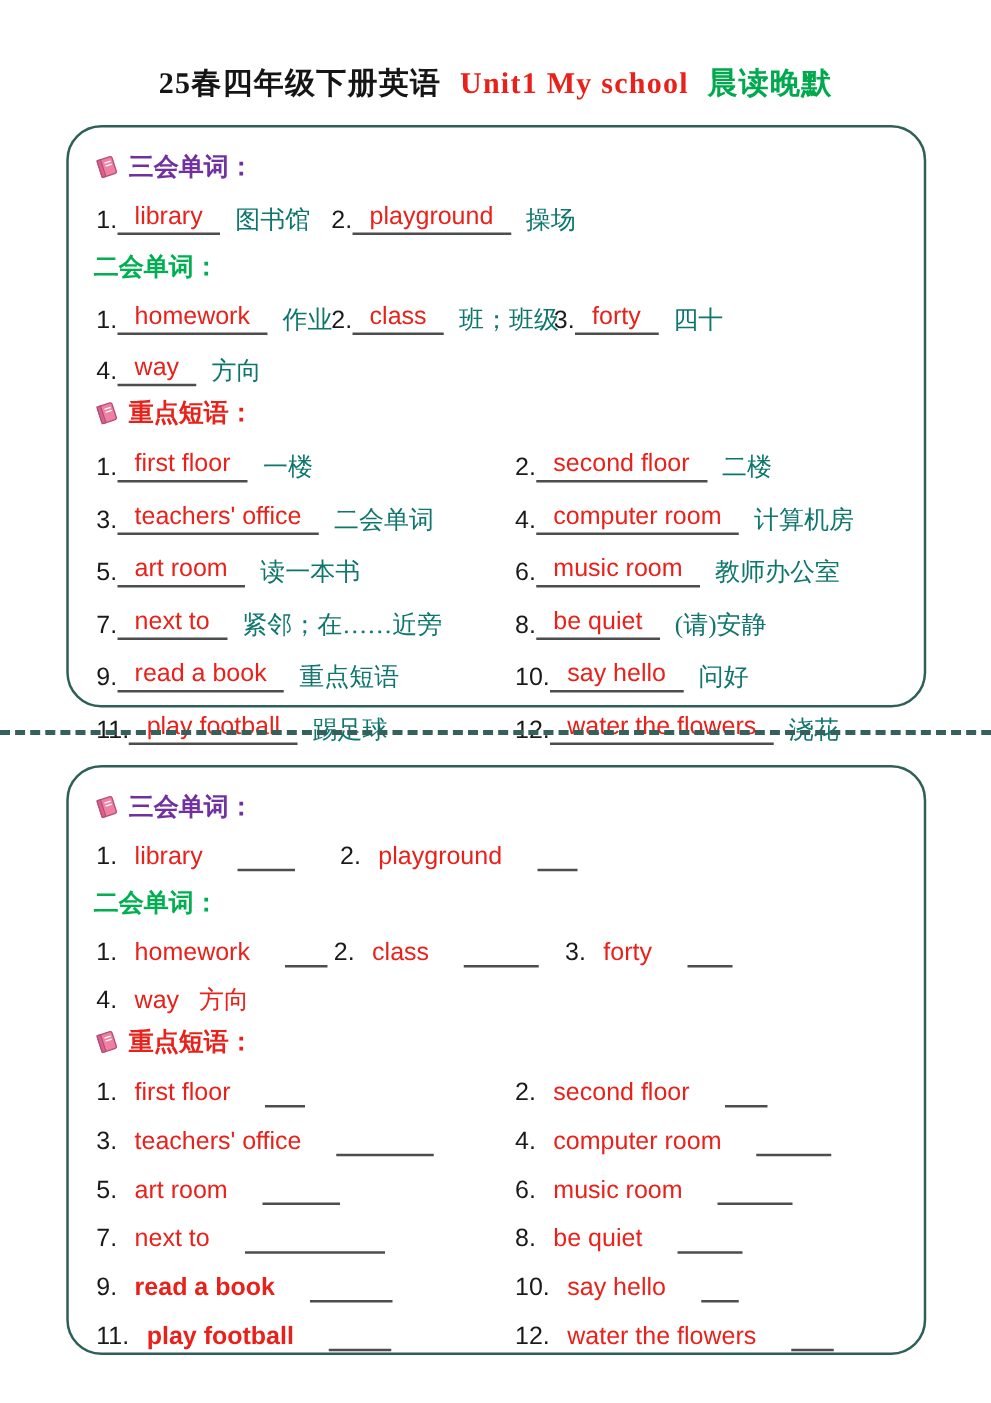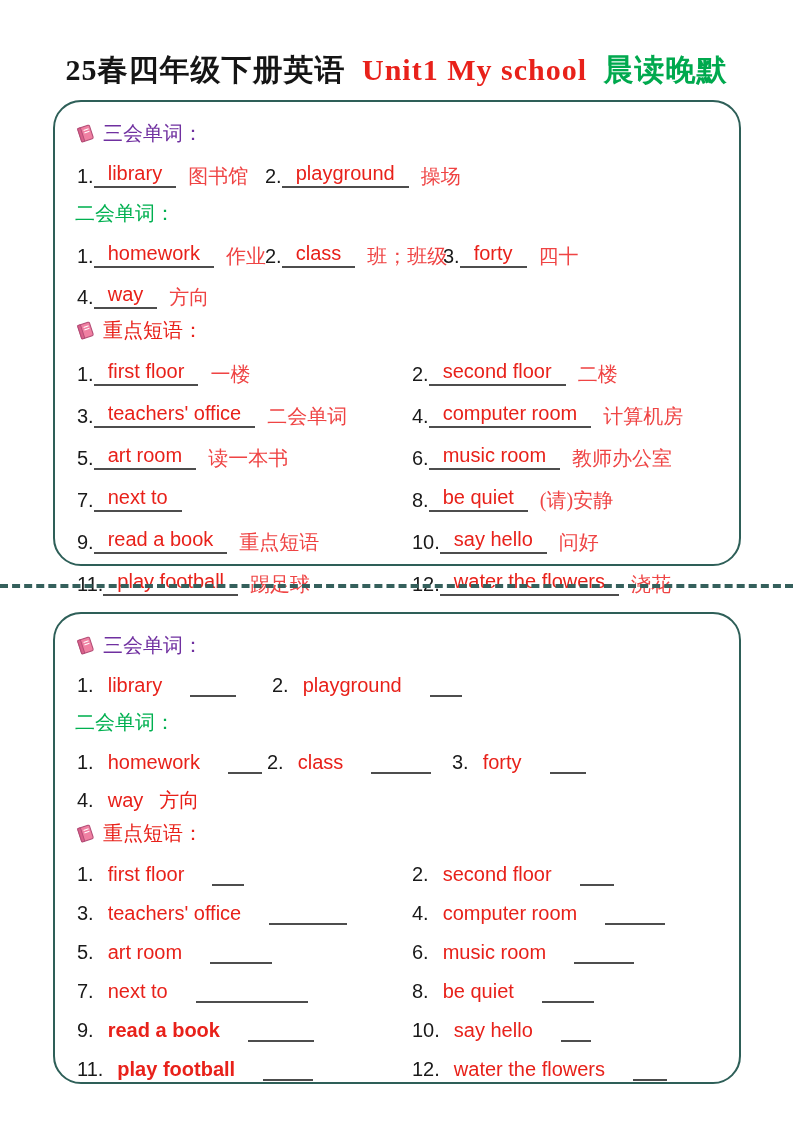--- a/index.html
+++ b/index.html
@@ -1,33 +1,33 @@
 <!DOCTYPE html>
 <html><head>
 <meta charset="utf-8">
 <style>
   html,body{margin:0;padding:0;background:#fff;}
   body{width:793px;height:1122px;position:relative;font-family:"Liberation Sans",sans-serif;overflow:hidden;}
-  .title{position:absolute;top:50px;left:0;width:100%;text-align:center;font-size:30px;font-weight:bold;font-family:"Liberation Serif",serif;letter-spacing:1px;white-space:nowrap;}
+  .title{position:absolute;top:50px;left:0;width:100%;text-align:center;font-size:24px;font-weight:bold;font-family:"Liberation Serif",serif;letter-spacing:1px;white-space:nowrap;}
   .t-black{color:#151515;}
   .t-red{color:#e8211a;margin:0 8px;}
   .t-green{color:#00a94e;}
   .box{position:absolute;left:53px;width:688px;box-sizing:border-box;border:2.5px solid #2e5f58;border-radius:28px;background:#fff;padding:10px 20px;}
   .box1{top:100px;height:466px;}
   .box2{top:612px;height:472px;}
-  .sec{display:flex;align-items:center;gap:7px;font-size:20px;font-weight:normal;font-family:"Liberation Serif",serif;margin-top:8px;}
+  .sec{display:flex;align-items:center;gap:7px;font-size:20px;font-weight:bold;font-family:"Liberation Serif",serif;margin-top:8px;}
   .sec-purple{color:#7030a0;}
   .sec-green{color:#00b050;margin-top:12px;}
   .sec-red{color:#e8211a;text-align:center;}
   .row{display:flex;align-items:flex-end;margin-top:14px;font-size:20px;line-height:24px;margin-left:2px;}
   .prow{margin-top:15px;}
   .item{display:flex;align-items:flex-end;}
   .num{color:#1a1a1a;white-space:nowrap;}
   .ansline{border-bottom:2px solid #4d4d4d;padding:0 14px 1px 14px;color:#e8211a;white-space:nowrap;text-align:center;}
-  .meaning{margin-left:12px;color:#ef4444;font-family:"Liberation Serif",serif;white-space:nowrap;}
+  .meaning{margin-left:12px;color:#0f766e;font-family:"Liberation Serif",serif;white-space:nowrap;}
   .pword{color:#e8211a;margin-left:14px;white-space:nowrap;}
   .b{font-weight:bold;}
   .blank{display:inline-block;border-bottom:2px solid #4d4d4d;height:18px;margin-left:28px;}
   .red-meaning{margin-left:16px;color:#e8211a;font-family:"Liberation Serif",serif;}
   .w188{width:188px;flex:none;} .w178{width:178px;flex:none;} .w195{width:195px;flex:none;}
   .w190{width:190px;flex:none;} .w185{width:185px;flex:none;} .w335{width:335px;flex:none;}
   .divider{position:absolute;top:584px;left:0;width:793px;height:0;border-top:4px dashed #35605c;}
   .bookicon{flex:none;display:inline-flex;}
 </style>
 </head>
@@ -145,20 +145,21 @@
     <div class="item">
         <span class="num">6.</span>
         <span class="ansline">music room</span>
         <span class="meaning">教师办公室</span>
       </div>
   </div>
   <div class="row prow">
     <div class="item w335">
         <span class="num">7.</span>
         <span class="ansline">next to</span>
+        <span class="meaning">紧邻；在……近旁</span>
       </div>
     <div class="item">
         <span class="num">8.</span>
         <span class="ansline">be quiet</span>
         <span class="meaning">(请)安静</span>
       </div>
   </div>
   <div class="row prow">
     <div class="item w335">
         <span class="num">9.</span>

